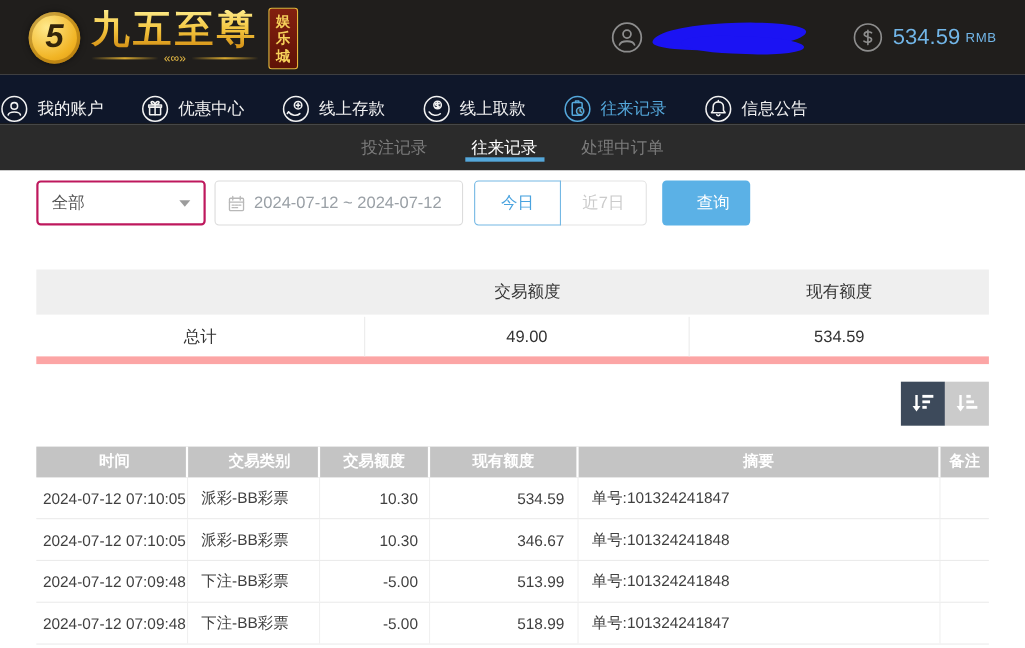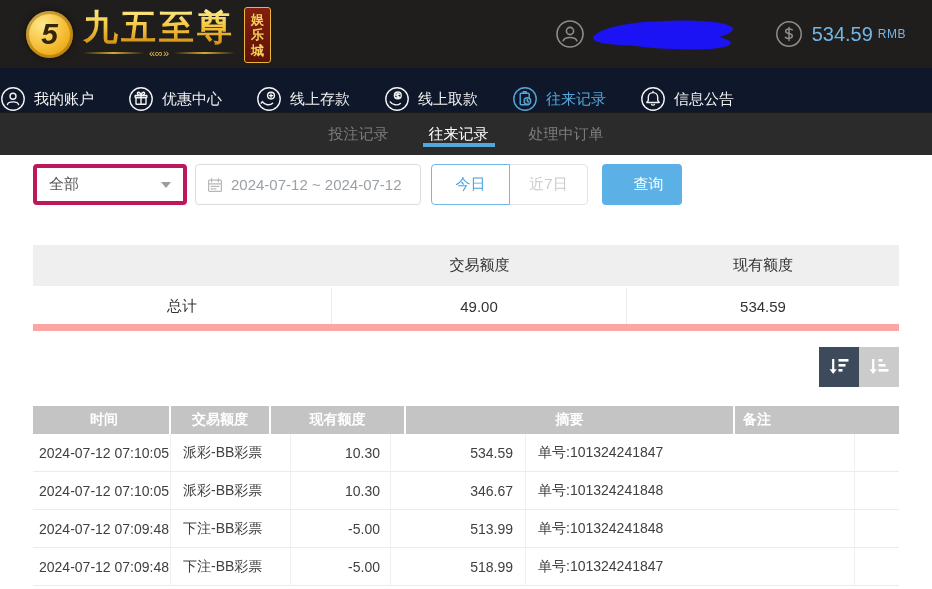--- a/index.html
+++ b/index.html
@@ -52,21 +52,21 @@
   .subtab { display:flex; align-items:center; color:#7c7c7c; font-size:15px;
     margin:8px 14px; padding:0 6px; position:relative; cursor:pointer; }
   .subtab.active { color:#ffffff; }
   .subtab.active::after { content:""; position:absolute; left:0; right:0; bottom:0;
     height:4px; background:#54a7da; }
 
   
   .content { background:#fff; padding:9px 33px 0; }
 
   .filter-row { display:flex; align-items:center; }
-  .select-box { width:154px; height:41px; border:4px solid #be185d; border-radius:4px;
+  .select-box { width:154px; height:41px; border:2px solid #be185d; border-radius:4px;
     display:flex; align-items:center; padding:0 12px; color:#555; font-size:15px; cursor:pointer; }
   .select-caret { margin-left:auto; width:0; height:0;
     border-left:5px solid transparent; border-right:5px solid transparent; border-top:6px solid #9c9c9c; }
   .date-box { width:226px; height:41px; border:1px solid #dcdcdc; border-radius:4px;
     display:flex; align-items:center; padding:0 11px; margin-left:8px;
     color:#9aa0a6; font-size:15px; cursor:text; white-space:nowrap; }
   .date-box .cal { display:flex; margin-right:8px; }
   .btn-group { display:flex; margin-left:10px; }
   .qbtn { width:79px; height:41px; background:#fff; border:1px solid #e3e3e3;
     color:#cbcbcb; font-size:15px; display:flex; align-items:center; justify-content:center;
@@ -282,20 +282,21 @@
         <rect x="11.5" y="4" width="4" height="2.6" fill="#fff"></rect>
         <rect x="11.5" y="9" width="7" height="2.6" fill="#fff"></rect>
         <rect x="11.5" y="14" width="10" height="2.6" fill="#fff"></rect>
       </svg>
     </div>
   </div>
 
   <div class="records-table">
     <div class="rec-head">
       <div class="cell rc1">时间</div>
+      <div class="cell rc2">交易类别</div>
       <div class="cell rc3" style="justify-content:center;padding-right:0">交易额度</div>
       <div class="cell rc4" style="justify-content:center;padding-right:0">现有额度</div>
       <div class="cell rc5" style="justify-content:center;padding-left:0">摘要</div>
       <div class="cell rc6">备注</div>
     </div>
 
     <div class="rec-row">
       <div class="cell rc1">2024-07-12 07:10:05</div>
       <div class="cell rc2">派彩-BB彩票</div>
       <div class="cell rc3">10.30</div>

